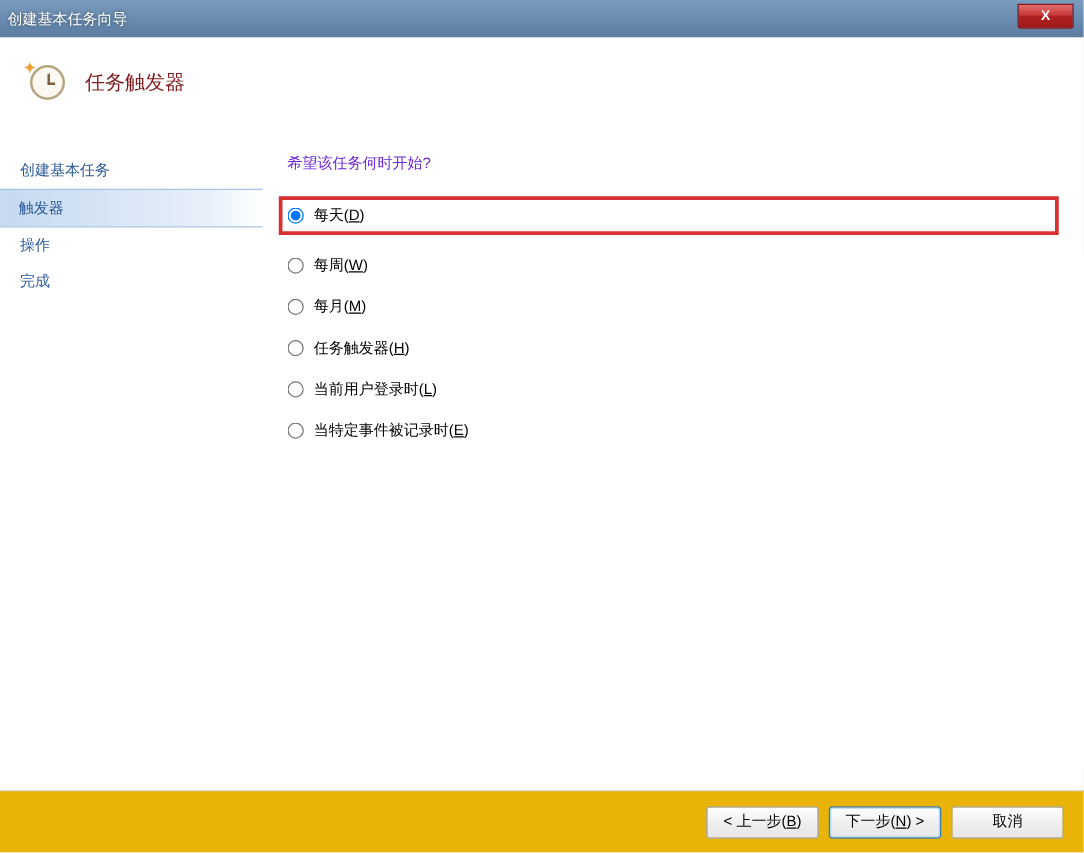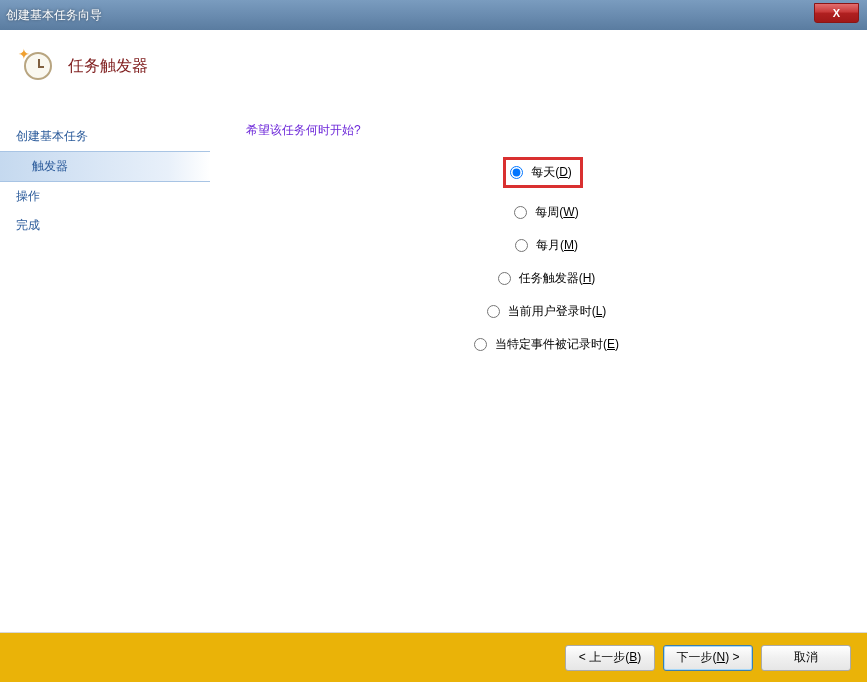--- a/index.html
+++ b/index.html
@@ -112,39 +112,38 @@
     }
     
     .header-title {
       font-size: 16px;
       color: #7f1d1d;
     }
     
     .content-area {
       display: flex;
       padding: 30px 0 0 0;
-      gap: 16px;
     }
     
     .sidebar {
       width: 210px;
       padding-left: 16px;
     }
     
     .sidebar-item {
       padding: 6px 0;
       color: #2a5a9a;
       cursor: pointer;
       font-size: 12px;
     }
     
     .sidebar-item.active {
       background: linear-gradient(to right, #c5d9ef 0%, #e8f0fa 80%, transparent 100%);
       margin-left: -16px;
-      padding-left: 32px;
+      padding-left: 15px;
       padding-right: 10px;
       border-top: 1px solid #a8c4e4;
       border-bottom: 1px solid #a8c4e4;
     }
     
     .main-content {
       flex: 1;
       padding-left: 20px;
       padding-right: 20px;
     }
@@ -152,21 +151,20 @@
     .question-label {
       color: #6d28d9;
       font-size: 12px;
       margin-bottom: 18px;
     }
     
     .radio-group {
       display: flex;
       flex-direction: column;
       gap: 16px;
-      align-items: center;
     }
     
     .radio-item {
       display: flex;
       align-items: center;
       gap: 8px;
       cursor: pointer;
     }
     
     .radio-item input[type="radio"] {

